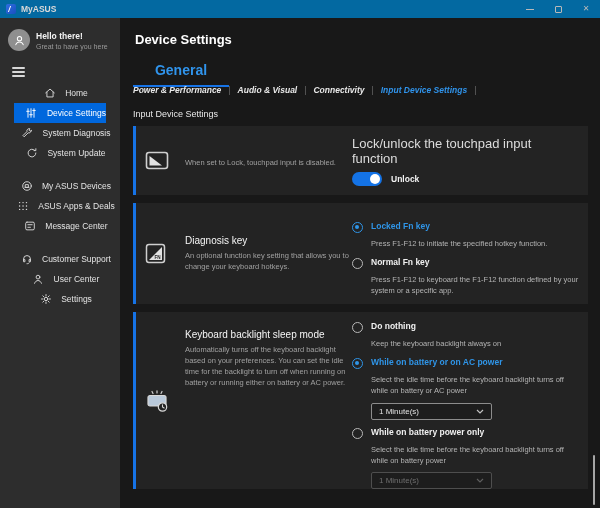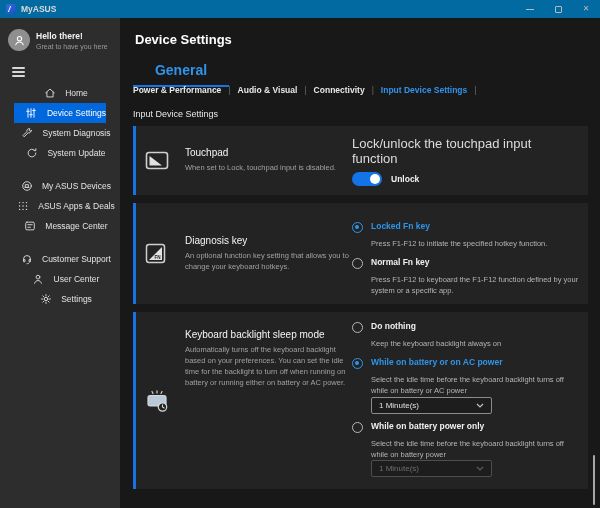--- a/index.html
+++ b/index.html
@@ -42,21 +42,21 @@
   .nav-divider{height:1px;background:#4b4b4b;margin:6px 4px;}
   svg.ic{stroke:#d9d9d9;fill:none;stroke-width:1.1;stroke-linecap:round;stroke-linejoin:round;}
   .active svg.ic{stroke:#fff;}
 
   
   .main{position:absolute;top:18px;left:120px;right:0;bottom:0;background:#181818;}
   .page-title{position:absolute;left:15px;top:14px;font-size:13px;font-weight:bold;color:#fff;}
   .tab-general{position:absolute;left:13px;top:44px;width:96px;text-align:center;
     font-size:14px;font-weight:bold;color:#3094ec;padding-bottom:7px;border-bottom:2px solid #1673e6;}
   .subtabs{position:absolute;left:13px;top:67px;display:flex;align-items:center;font-size:8.5px;font-weight:bold;color:#e8e8e8;}
-  .subtab{white-space:nowrap;}
+  .subtab{white-space:nowrap;font-style:italic;}
   .subtab.active{color:#3094ec;}
   .tab-sep{color:#6a6a6a;margin:0 7px;font-weight:normal;}
   .section-title{position:absolute;left:13px;top:91px;font-size:9px;color:#e8e8e8;}
 
   .cards{position:absolute;left:13px;top:108px;width:455px;display:flex;flex-direction:column;}
   .card{background:#232323;border-left:3px solid #1673e6;display:flex;width:455px;}
   .card1{height:69px;margin-bottom:8px;align-items:center;}
   .card2{height:101px;margin-bottom:8px;}
   .card3{height:177px;}
   .icon-col{width:40px;margin-left:9px;flex:none;display:flex;align-items:center;}
@@ -80,21 +80,21 @@
   .radio-item{display:flex;margin-bottom:7px;}
   .radio{width:11px;height:11px;border-radius:50%;border:1.5px solid #b9b9b9;flex:none;margin-top:1px;position:relative;}
   .radio-item.selected .radio{border-color:#2f95e8;}
   .radio-item.selected .radio::after{content:"";position:absolute;left:2px;top:2px;width:4px;height:4px;border-radius:50%;background:#2f95e8;}
   .radio-body{margin-left:8px;min-width:0;}
   .radio-label{font-size:8.5px;font-weight:bold;color:#f0f0f0;}
   .radio-item.selected .radio-label{color:#2f95e8;}
   .radio-desc{font-size:7.5px;line-height:1.45;color:#b4b4b4;margin-top:8px;}
 
   
-  .dropdown{width:121px;height:17px;background:#1d1d1d;border:1px solid #8c8c8c;
+  .dropdown{margin-top:6px;width:121px;height:17px;background:#1d1d1d;border:1px solid #8c8c8c;
     border-radius:2px;display:flex;align-items:center;padding:0 7px;}
   .dropdown .dd-value{font-size:8px;color:#e0e0e0;flex:1;}
   .dropdown svg{stroke:#c0c0c0;}
   .dropdown.disabled{border-color:#4e4e4e;}
   .dropdown.disabled .dd-value{color:#6f6f6f;}
   .dropdown.disabled svg{stroke:#5e5e5e;}
 
   
   .scroll-thumb{position:absolute;right:5px;top:437px;width:2px;height:50px;background:#a6a6a6;border-radius:1px;}
 </style>
@@ -252,21 +252,20 @@
   <div class="cards">
 
     <div class="card card1">
       <div class="icon-col">
         <svg width="24" height="19" viewBox="0 0 24 19">
           <rect x="1.5" y="1.5" width="21" height="16" rx="2.5" fill="none" stroke="#cfcfcf" stroke-width="1.6"></rect>
           <polygon points="4.5,5 4.5,14.5 17,14.5" fill="#e2e2e2"></polygon>
         </svg>
       </div>
       <div class="text-col">
-        <div class="card-title">Touchpad</div>
         <div class="card-desc">When set to Lock, touchpad input is disabled.</div>
       </div>
       <div class="ctrl-col">
         <div class="ctrl-label">Lock/unlock the touchpad input function</div>
         <div class="toggle-row">
           <span class="toggle">
               <span class="knob"></span>
             </span>
           <span class="toggle-label">Unlock</span>
         </div>

